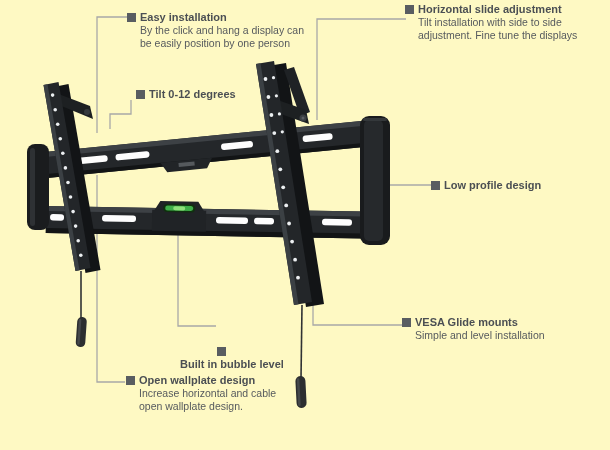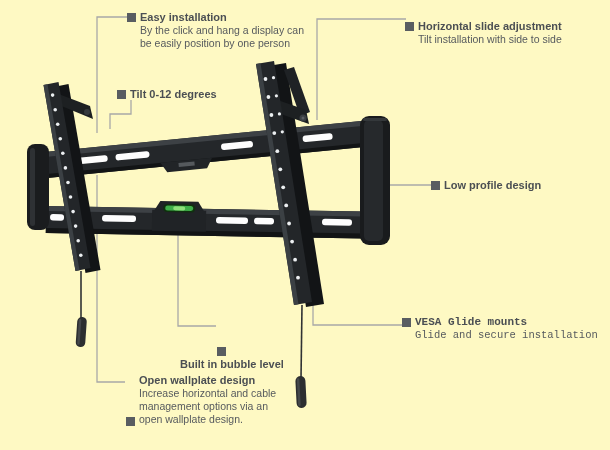--- a/index.html
+++ b/index.html
@@ -143,60 +143,60 @@
 
   <div class="callout" style="left:127px;top:11px;">
     <span class="marker"></span>
     <span class="ctext">
       <span class="c-title">Easy installation</span>
       <span class="c-line">By the click and hang a display can</span>
       <span class="c-line">be easily position by one person</span>
     </span>
   </div>
 
-  <div class="callout" style="left:117px;top:88px;">
+  <div class="callout" style="left:136px;top:88px;">
     <span class="marker"></span>
     <span class="ctext">
       <span class="c-title">Tilt 0-12 degrees</span>
     </span>
   </div>
 
-  <div class="callout" style="left:405px;top:20px;">
+  <div class="callout" style="left:405px;top:3px;">
     <span class="marker"></span>
     <span class="ctext">
       <span class="c-title">Horizontal slide adjustment</span>
       <span class="c-line">Tilt installation with side to side</span>
+      <span class="c-line">adjustment. Fine tune the displays</span>
     </span>
   </div>
 
   <div class="callout" style="left:431px;top:179px;text-align:center;">
     <span class="marker"></span>
     <span class="ctext">
       <span class="c-title">Low profile design</span>
     </span>
   </div>
 
   <div class="callout" style="left:180px;top:333px;margin-top:25px;">
     <span class="abs-marker" style="left:37px;top:-11px;"></span>
     <span class="ctext">
       <span class="c-title">Built in bubble level</span>
     </span>
   </div>
 
-  <div class="callout" style="left:402px;top:316px;font-family:Liberation Mono, monospace;">
+  <div class="callout" style="left:402px;top:316px;">
     <span class="marker"></span>
     <span class="ctext">
       <span class="c-title">VESA Glide mounts</span>
-      <span class="c-line">Glide and secure installation</span>
-    </span>
-  </div>
-
-  <div class="callout" style="left:126px;top:374px;align-items:flex-end;">
+      <span class="c-line">Simple and level installation</span>
+    </span>
+  </div>
+
+  <div class="callout" style="left:126px;top:374px;">
     <span class="marker"></span>
     <span class="ctext">
       <span class="c-title">Open wallplate design</span>
       <span class="c-line">Increase horizontal and cable</span>
-      <span class="c-line">management options via an</span>
       <span class="c-line">open wallplate design.</span>
     </span>
   </div>
 
 </div>
 
 </body></html>

